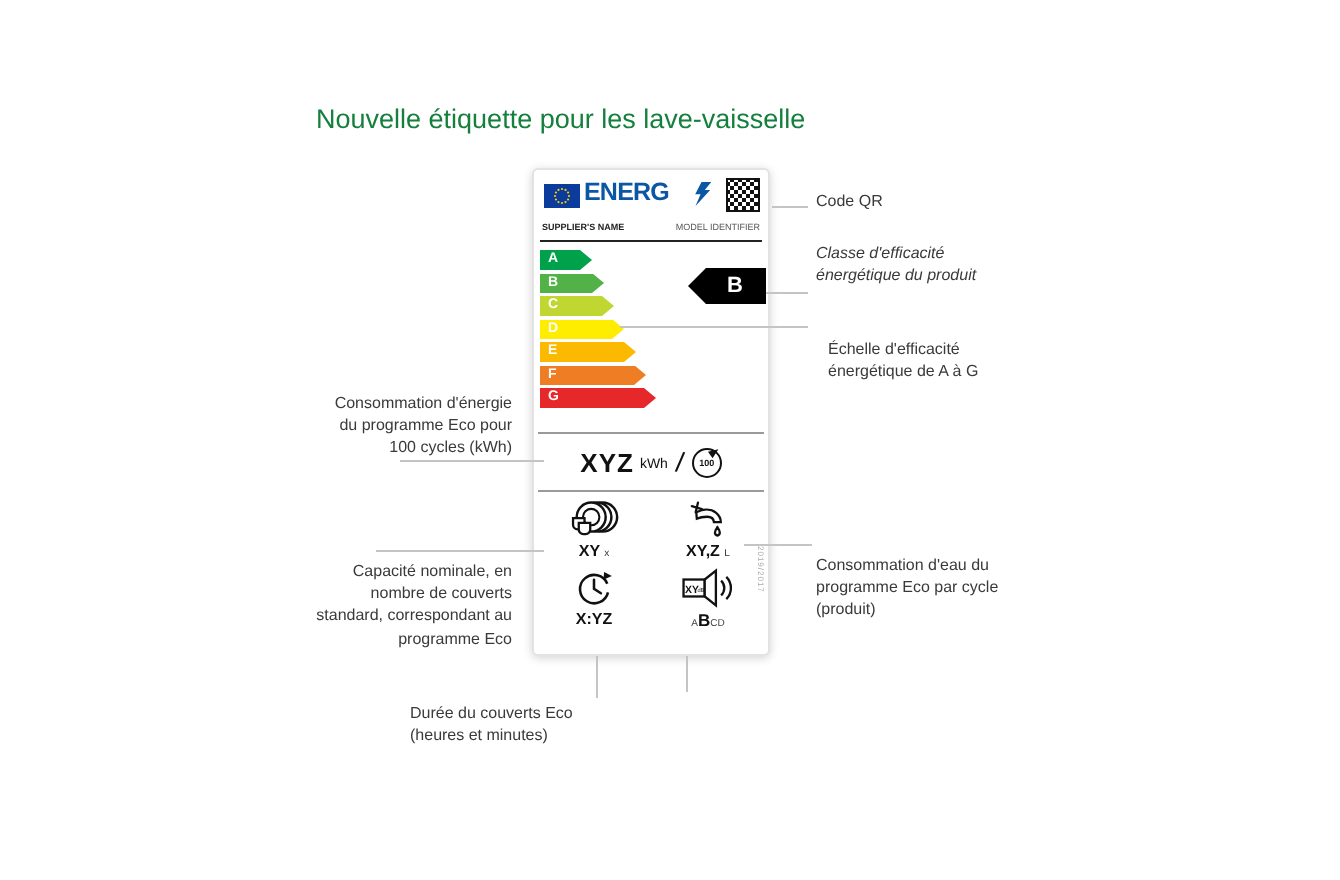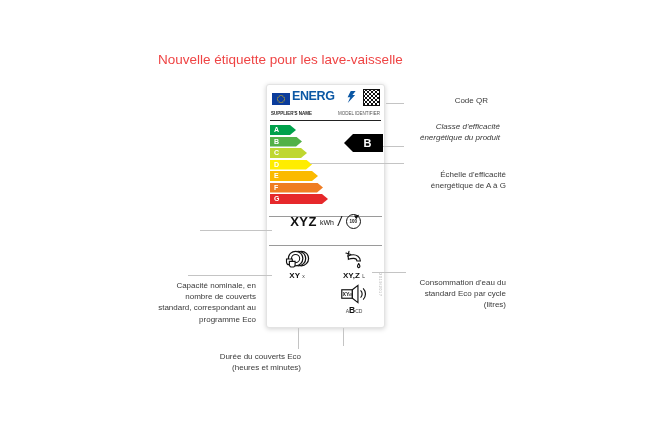--- a/index.html
+++ b/index.html
@@ -1,21 +1,21 @@
 <!DOCTYPE html>
 <html><head>
 <meta charset="utf-8">
 <style>
   * { margin:0; padding:0; box-sizing:border-box; }
   html,body { background:#fff; }
   body { font-family:"Liberation Sans", sans-serif; }
   #canvas { position:relative; width:670px; height:440px; background:#fff; overflow:hidden; }
 
   
-  .page-title { position:absolute; left:158px; top:52px; font-size:13.5px; font-weight:500; color:#ef4444; }
+  .page-title { position:absolute; left:158px; top:52px; font-size:13.5px; font-weight:500; color:#15803d; }
 
   
   .label-card { position:absolute; left:266px; top:84px; width:119px; height:244px;
     background:#fff; border:1px solid #e3e3e3; border-radius:3px;
     box-shadow:0 1px 5px rgba(0,0,0,.18); z-index:2; }
 
   .card-header { position:absolute; left:0; top:0; width:100%; height:24px; }
   .eu-flag { position:absolute; left:5px; top:6px; }
   .energ-word { position:absolute; left:25px; top:4px; font-size:12.5px; font-weight:bold; letter-spacing:-0.4px; color:#0B57A4; }
   .bolt { position:absolute; left:80px; top:5px; }
@@ -33,21 +33,21 @@
     font-size:7px; line-height:10.5px; padding-left:4px;
     clip-path:polygon(0 0, calc(100% - 6px) 0, 100% 50%, calc(100% - 6px) 100%, 0 100%); }
 
   .class-arrow { position:absolute; left:77px; top:49px; width:39px; height:18px; background:#000;
     clip-path:polygon(0 50%, 9px 0, 100% 0, 100% 100%, 9px 100%);
     color:#fff; font-weight:bold; font-size:11px; line-height:18px; text-align:center; padding-left:8px; }
 
   .rule { position:absolute; left:2px; right:2px; height:1px; background:#9a9a9a; }
   .rule-1 { top:131px; } .rule-2 { top:160px; }
 
-  .energy-row { position:absolute; left:0; top:124px; width:100%; height:24px;
+  .energy-row { position:absolute; left:0; top:134px; width:100%; height:24px;
     display:flex; align-items:center; justify-content:center; gap:3px; }
   .energy-val { font-size:13px; font-weight:bold; color:#111; letter-spacing:0.5px; }
   .energy-unit { font-size:7px; color:#111; margin-top:3px; }
   .slash { font-size:14px; font-weight:300; color:#111; transform:rotate(8deg); margin:0 1px; }
   .cycle-circle { position:relative; width:15px; height:15px; border:1.3px solid #111; border-radius:50%;
     display:flex; align-items:center; justify-content:center; font-size:4.5px; font-weight:bold; color:#111; }
   .cycle-circle::after { content:''; position:absolute; top:-3px; right:0px;
     border:2.5px solid transparent; border-bottom:5px solid #111; transform:rotate(55deg); }
 
   .icon-cell { position:absolute; width:46px; text-align:center; }
@@ -68,21 +68,21 @@
   .line-qr       { left:386px; top:103px; width:18px; }
   .line-classe   { left:383px; top:146px; width:21px; }
   .line-echelle  { left:310px; top:163px; width:94px; }
   .line-eau      { left:372px; top:272px; width:34px; }
   .line-energie  { left:200px; top:230px; width:72px; }
   .line-capacite { left:188px; top:275px; width:84px; }
   .line-duree    { left:298px; top:328px; height:21px; }
   .line-bruit    { left:343px; top:328px; height:18px; }
 
   
-  .note { position:absolute; font-size:8px; line-height:1.4; color:#3a3a3a; z-index:1;text-align:right; }
+  .note { position:absolute; font-size:8px; line-height:1.4; color:#3a3a3a; z-index:1; }
   .note-qr       { left:408px; top:95px;  width:80px; }
   .note-classe   { left:408px; top:121px; width:92px;font-style:italic; }
   .note-echelle  { left:414px; top:169px; width:92px; }
   .note-eau      { left:408px; top:277px; width:98px; }
   .note-energie  { left:160px; top:196px; width:96px;  text-align:right; }
   .note-capacite { left:151px; top:280px; width:105px; text-align:right; }
   .note-duree    { left:205px; top:351px; width:96px; }
   .note-bruit    { left:350px; top:346px; width:198px; }
 </style>
 </head>
@@ -185,20 +185,32 @@
             <path d="M15.4 14.2 c1.7 2.5, 1.7 3.9, 0 4.5 c-1.7 -0.6, -1.7 -2, 0 -4.5"></path>
           </g>
         </svg>
       </div>
       <div class="icon-label">
         <span>XY,Z</span>
         <span class="small-unit">L</span>
       </div>
     </div>
 
+    <div class="icon-cell cell-bl">
+      <div class="icon-box">
+        <svg width="20" height="20" viewBox="0 0 22 22">
+          <path d="M18.3 8.6 a7.8 7.8 0 1 0 0.4 4.8" fill="none" stroke="#111" stroke-width="1.4"></path>
+          <polygon points="16.6,2.2 20.8,4.4 16.2,6.4" fill="#111"></polygon>
+          <path d="M11 6.5 v5 l3.8 2.4" fill="none" stroke="#111" stroke-width="1.4" stroke-linecap="round"></path>
+        </svg>
+      </div>
+      <div class="icon-label">
+        <span>X:YZ</span>
+      </div>
+    </div>
 
     <div class="icon-cell cell-br">
       <div class="icon-box">
         <svg width="26" height="20" viewBox="0 0 27 20">
           <rect x="0.8" y="5.6" width="11" height="8.8" fill="#fff" stroke="#111" stroke-width="1.2"></rect>
           <polygon points="11.8,5.6 17.6,1 17.6,19 11.8,14.4" fill="#fff" stroke="#111" stroke-width="1.2"></polygon>
           <path d="M20.3 6.2 a5.2 5.2 0 0 1 0 7.6" fill="none" stroke="#111" stroke-width="1.2"></path>
           <path d="M23 4.2 a8.2 8.2 0 0 1 0 11.6" fill="none" stroke="#111" stroke-width="1.2"></path>
           <text x="1.6" y="12.4" font-size="5.4" font-weight="bold" fill="#111">XY</text>
           <text x="8.1" y="12.2" font-size="3" fill="#111">dB</text>
@@ -217,17 +229,18 @@
   <div class="leader lh line-echelle"></div>
   <div class="leader lh line-eau"></div>
   <div class="leader lh line-energie"></div>
   <div class="leader lh line-capacite"></div>
   <div class="leader lv line-duree"></div>
   <div class="leader lv line-bruit"></div>
 
   <div class="note note-qr">Code QR</div>
   <div class="note note-classe">Classe d'efficacité énergétique du produit</div>
   <div class="note note-echelle">Échelle d'efficacité énergétique de A à G</div>
+  <div class="note note-energie">Consommation d'énergie du programme Eco pour 100 cycles (kWh)</div>
   <div class="note note-capacite">Capacité nominale, en nombre de couverts standard, correspondant au programme Eco</div>
-  <div class="note note-eau">Consommation d'eau du standard Eco par cycle (litres)</div>
+  <div class="note note-eau">Consommation d'eau du programme Eco par cycle (produit)</div>
   <div class="note note-duree">Durée du couverts Eco (heures et minutes)</div>
 
 </div>
 
 </body></html>

